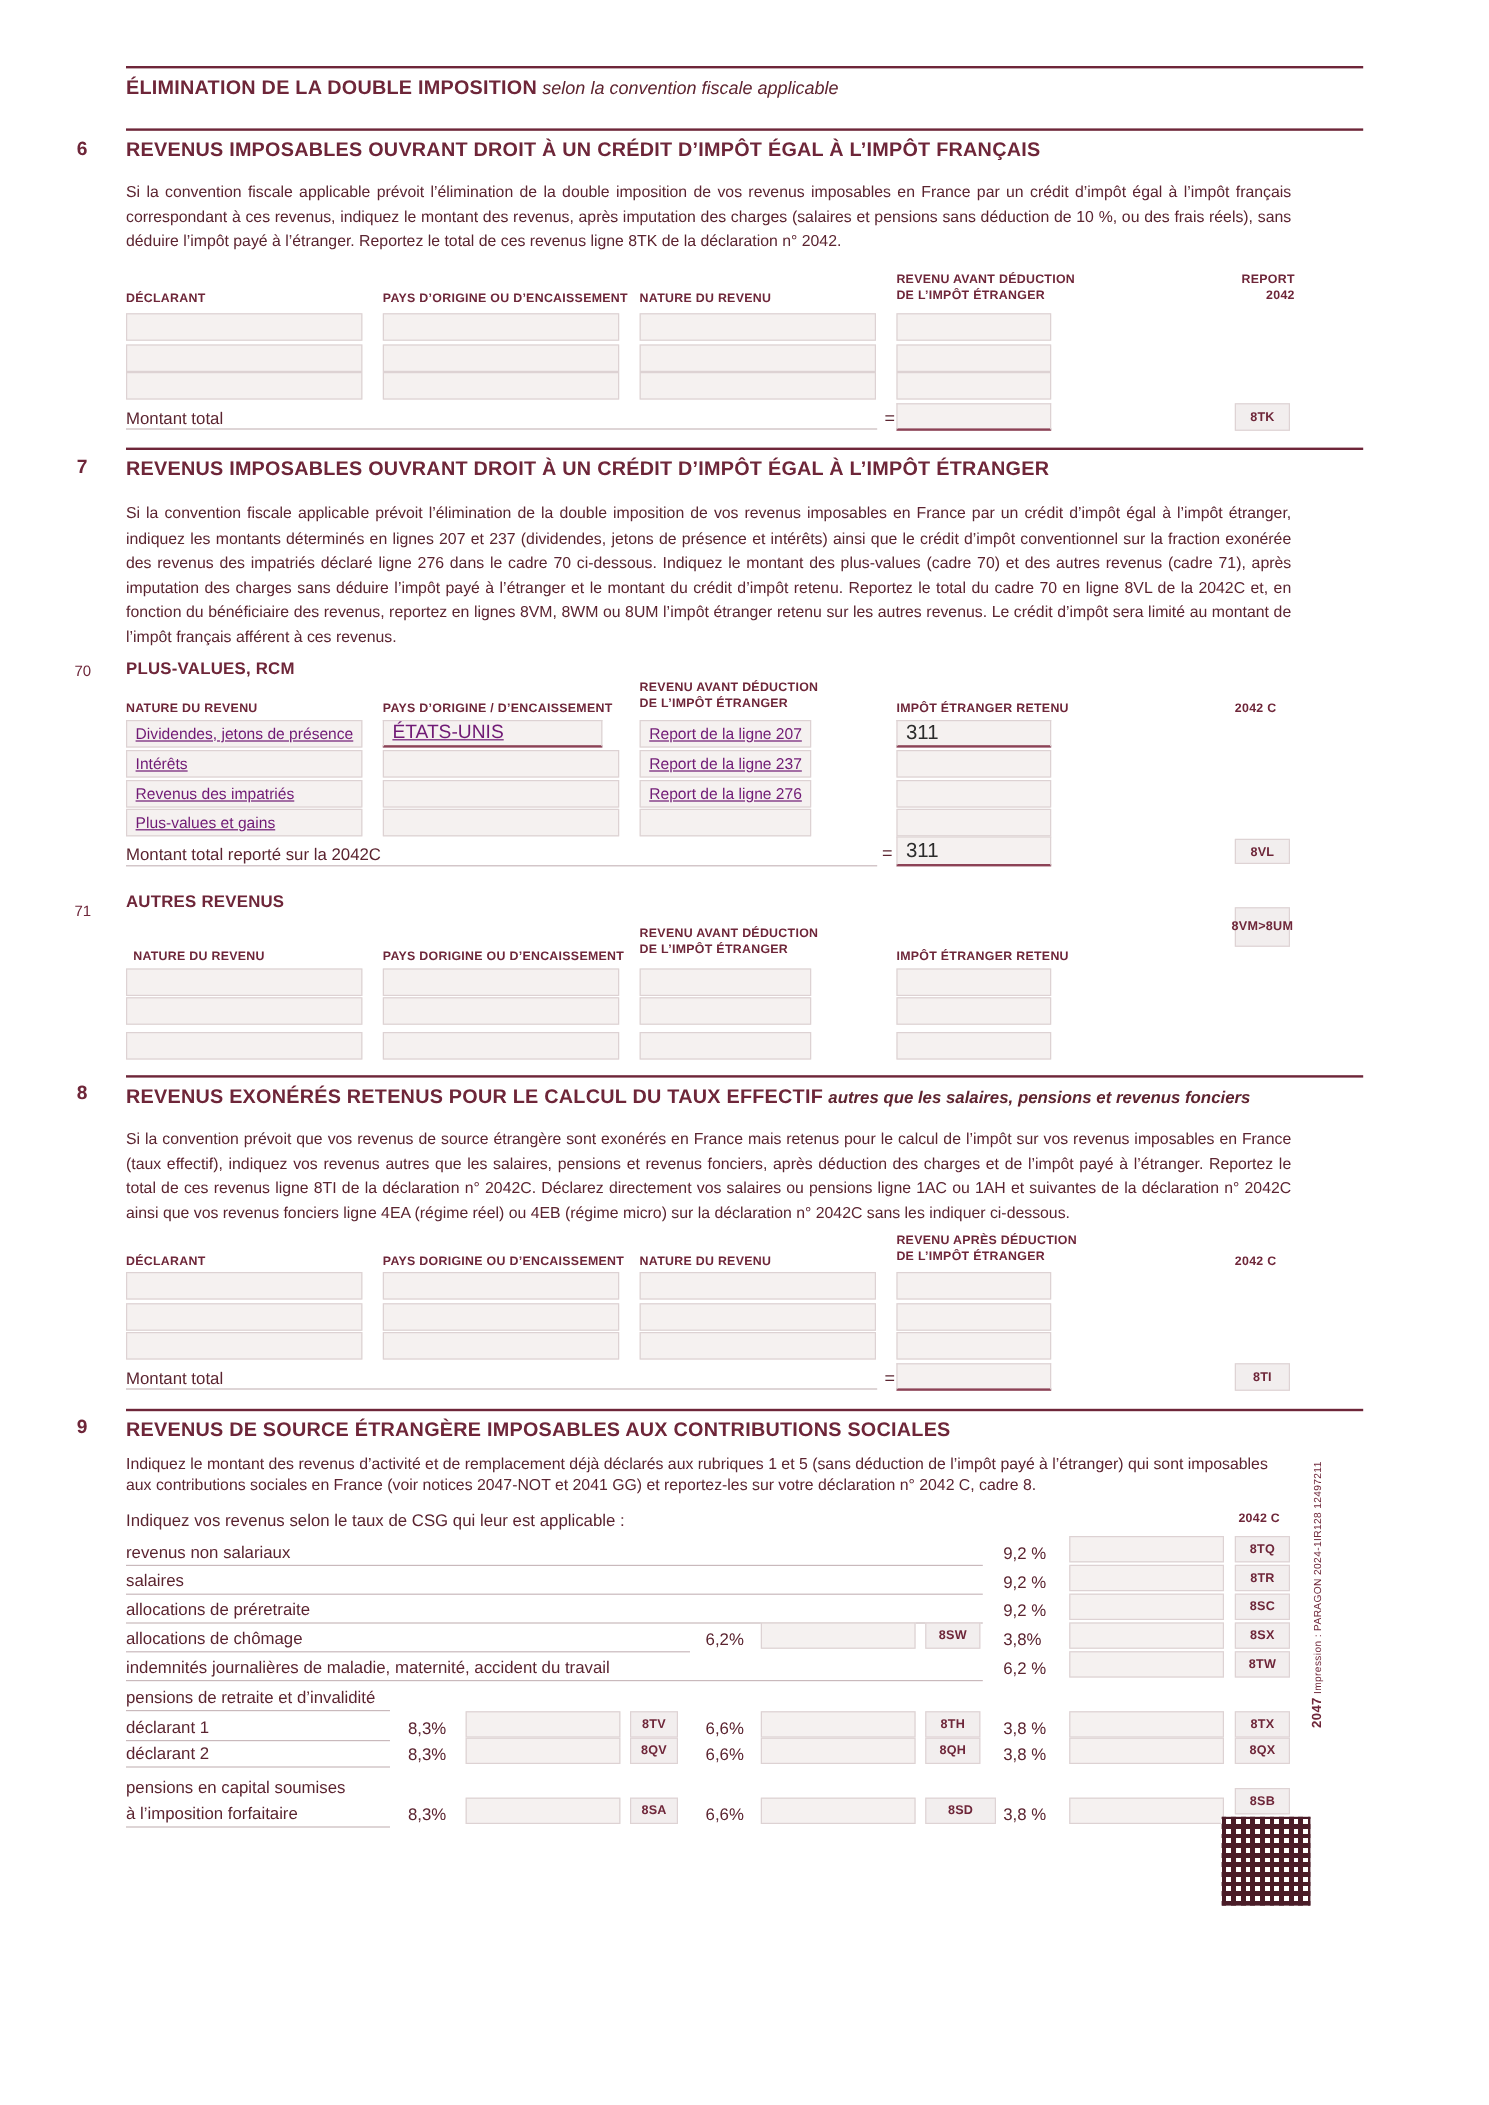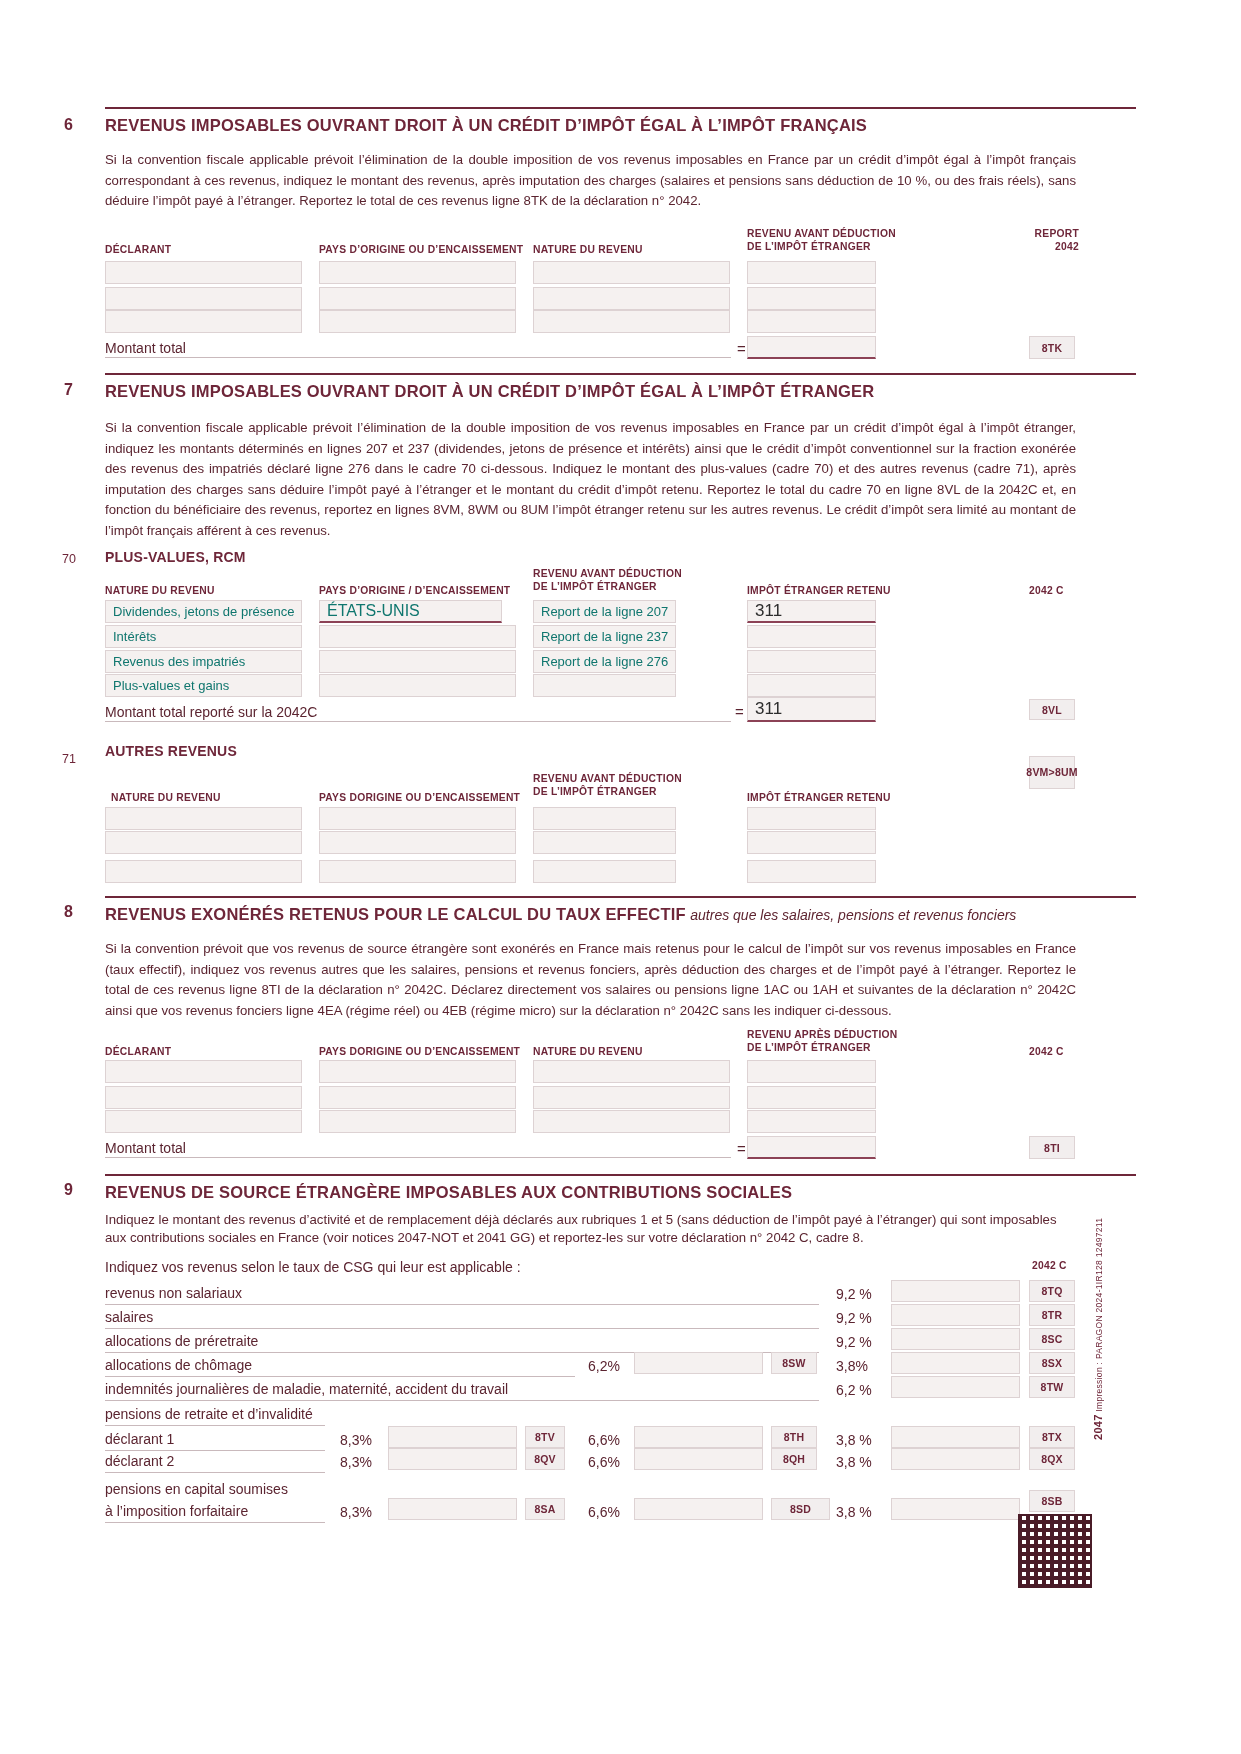--- a/index.html
+++ b/index.html
@@ -134,24 +134,25 @@
     display:flex;
     align-items:center;
     font-family:"Liberation Sans", sans-serif;
   }
   .entry{
     position:absolute;
     background:#f5f1f0;
     border:1px solid #ddd2d3;
     box-sizing:border-box;
     font-size:16px;
-    color:#0f766e;
+    color:#701a75;
     padding-left:7px;
     display:flex;
     align-items:center;
+    text-decoration:underline;
   }
   .rowlbl{
     position:absolute;
     font-size:13px;
     color:#5b2430;
   }
   .pct{
     position:absolute;
     font-size:14px;
     color:#5b2430;
@@ -173,20 +174,24 @@
       repeating-linear-gradient(0deg,#4a1c28 0 4px,transparent 4px 8px),
       repeating-linear-gradient(90deg,#4a1c28 0 4px,transparent 4px 8px);
     background-color:#ffffff;
   }
 </style>
 </head>
 <body>
 
 <div class="page">
 
+  <div class="hdr-bar" style="top:55px;">
+    <span class="sec-title">ÉLIMINATION DE LA DOUBLE IMPOSITION</span>
+    <span class="sec-sub">selon la convention fiscale applicable</span>
+  </div>
 
   <div class="num" style="left:64px; top:116px;">6</div>
   <div class="hdr-bar" style="top:107px;">
     <span class="sec-title">REVENUS IMPOSABLES OUVRANT DROIT À UN CRÉDIT D’IMPÔT ÉGAL À L’IMPÔT FRANÇAIS</span>
   </div>
   <div class="para" style="left:105px; top:150px; width:971px;">Si la convention fiscale applicable prévoit l’élimination de la double imposition de vos revenus imposables en France par un crédit d’impôt égal à l’impôt français correspondant à ces revenus, indiquez le montant des revenus, après imputation des charges (salaires et pensions sans déduction de 10 %, ou des frais réels), sans déduire l’impôt payé à l’étranger. Reportez le total de ces revenus ligne 8TK de la déclaration n° 2042.</div>
 
   <div class="col-lbl" style="left:105px; top:243px;">DÉCLARANT</div>
   <div class="col-lbl" style="left:319px; top:243px;">PAYS D’ORIGINE OU D’ENCAISSEMENT</div>
   <div class="col-lbl" style="left:533px; top:243px;">NATURE DU REVENU</div>
@@ -274,21 +279,21 @@
   <div class="fld" style="left:533px; top:807px; width:143px; height:23px;"></div>
   <div class="fld" style="left:533px; top:831px; width:143px; height:23px;"></div>
   <div class="fld" style="left:533px; top:860px; width:143px; height:23px;"></div>
   <div class="fld" style="left:747px; top:807px; width:129px; height:23px;"></div>
   <div class="fld" style="left:747px; top:831px; width:129px; height:23px;"></div>
   <div class="fld" style="left:747px; top:860px; width:129px; height:23px;"></div>
 
   <div class="num" style="left:64px; top:903px;">8</div>
   <div class="hdr-bar" style="top:896px;">
     <span class="sec-title">REVENUS EXONÉRÉS RETENUS POUR LE CALCUL DU TAUX EFFECTIF</span>
-    <span class="sec-sub" style="font-size:14px;">autres que les salaires, pensions et revenus fonciers</span>
+    <span class="sec-sub" style="font-size:14px;font-weight:bold;">autres que les salaires, pensions et revenus fonciers</span>
   </div>
   <div class="para" style="left:105px; top:939px; width:971px;">Si la convention prévoit que vos revenus de source étrangère sont exonérés en France mais retenus pour le calcul de l’impôt sur vos revenus imposables en France (taux effectif), indiquez vos revenus autres que les salaires, pensions et revenus fonciers, après déduction des charges et de l’impôt payé à l’étranger. Reportez le total de ces revenus ligne 8TI de la déclaration n° 2042C. Déclarez directement vos salaires ou pensions ligne 1AC ou 1AH et suivantes de la déclaration n° 2042C ainsi que vos revenus fonciers ligne 4EA (régime réel) ou 4EB (régime micro) sur la déclaration n° 2042C sans les indiquer ci-dessous.</div>
 
   <div class="col-lbl" style="left:105px; top:1045px;">DÉCLARANT</div>
   <div class="col-lbl" style="left:319px; top:1045px;">PAYS DORIGINE OU D’ENCAISSEMENT</div>
   <div class="col-lbl" style="left:533px; top:1045px;">NATURE DU REVENU</div>
   <div class="col-lbl" style="left:747px; top:1028px; width:165px;">REVENU APRÈS DÉDUCTION DE L’IMPÔT ÉTRANGER</div>
   <div class="col-lbl" style="left:1029px; top:1045px;">2042 C</div>
 
   <div class="fld" style="left:105px; top:1060px; width:197px; height:23px;"></div>

